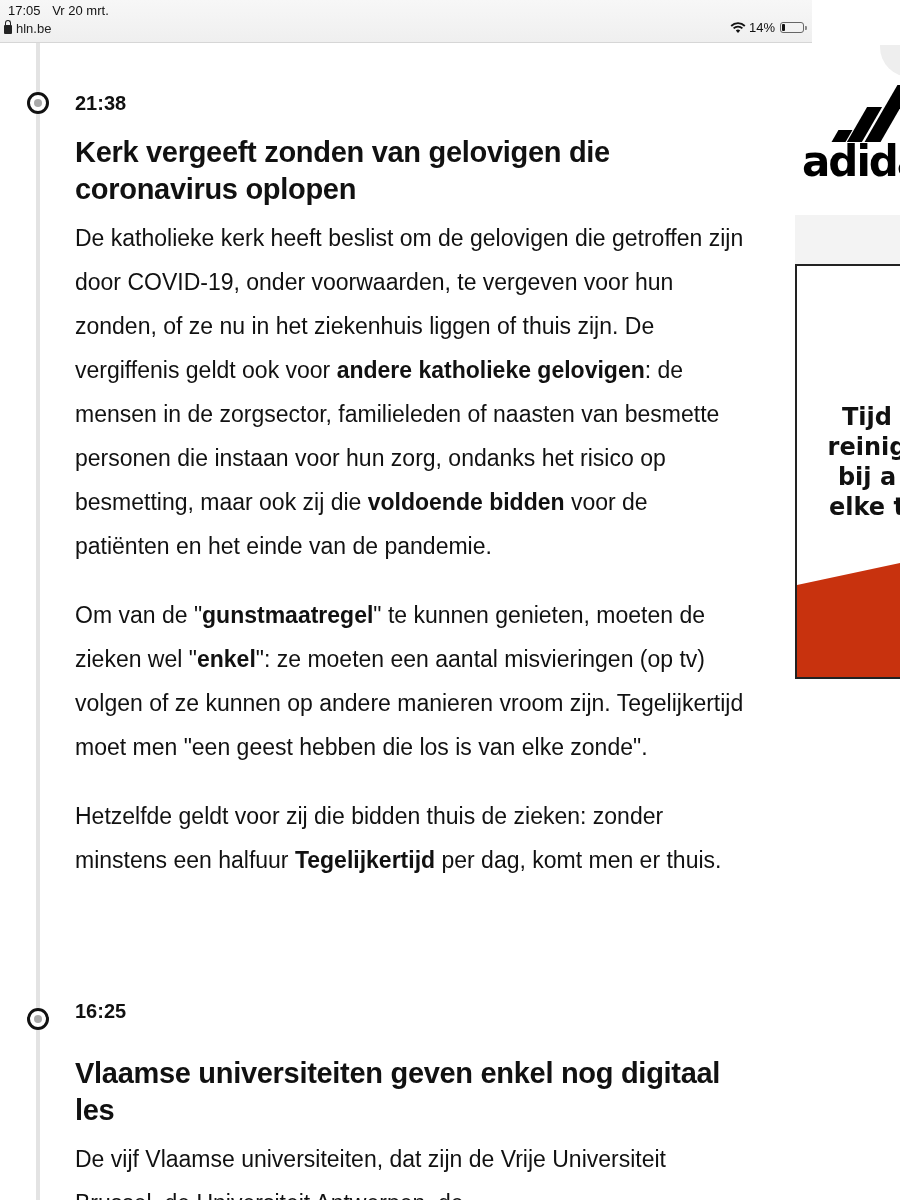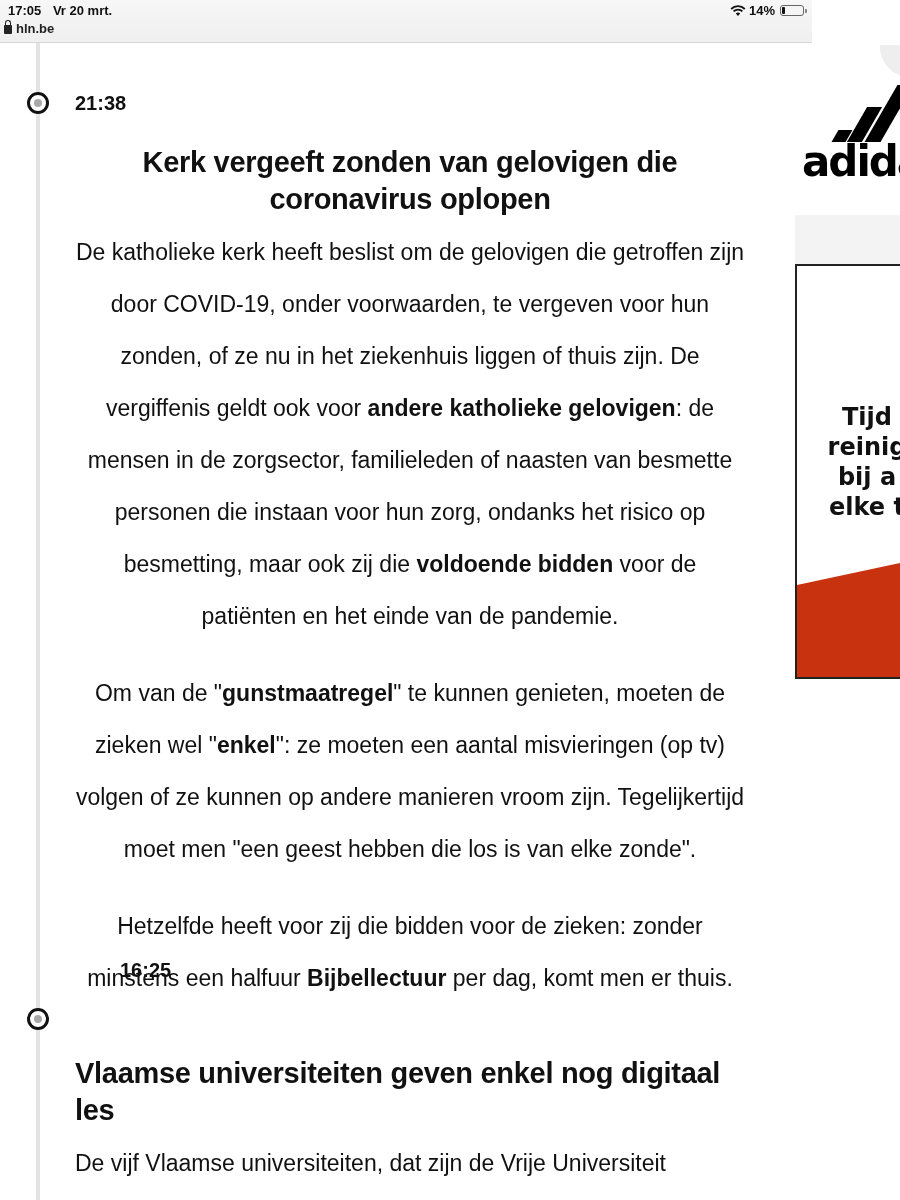--- a/index.html
+++ b/index.html
@@ -4,25 +4,24 @@
   <style>
     * { box-sizing: border-box; margin: 0; padding: 0; }
     html, body { width: 900px; height: 1200px; overflow: hidden; background: #ffffff; }
     body { font-family: "Liberation Sans", sans-serif; color: #111; position: relative; }
 
     
     .topbar {
       position: absolute; left: 0; top: 0; width: 812px; height: 43px;
       background: linear-gradient(#f7f7f7, #efefef);
       border-bottom: 1px solid #d6d6d6;
-      font-weight: bold;
     }
     .status-left { position: absolute; left: 8px; top: 3px; font-size: 13px; color: #111; }
     .status-left span { margin-right: 8px; }
-    .status-right { position: absolute; right: 8px; top: 3px; font-size: 13px; display: flex; align-items: center; gap: 3px; }
+    .status-right { position: absolute; right: 8px; top: 20px; font-size: 13px; display: flex; align-items: center; gap: 3px; }
     .wifi { width: 16px; height: 12px; display: inline-block; }
     .battery {
       width: 24px; height: 11px; border: 1px solid #666; border-radius: 3px; position: relative; margin-left: 2px;
     }
     .battery::after {
       content: ""; position: absolute; right: -4px; top: 3px; width: 2px; height: 4px; background: #888; border-radius: 0 1px 1px 0;
     }
     .battery-fill { position: absolute; left: 1px; top: 1px; width: 3px; height: 7px; background: #111; border-radius: 1px; }
     .urlbar { position: absolute; left: 4px; right: 0; top: 21px; text-align: left; font-size: 13px; color: #222; }
     .lock { display: inline-block; width: 8px; height: 9px; background: #222; border-radius: 1px; position: relative; top: 1px; margin-right: 4px; }
@@ -35,21 +34,21 @@
     .timeline-line { position: absolute; left: 36px; top: 43px; width: 4px; height: 1157px; background: #e3e3e3; }
     .dot {
       position: absolute; left: 27px; width: 22px; height: 22px; border-radius: 50%;
       border: 3px solid #111; background: #fff;
     }
     .dot::after { content: ""; position: absolute; left: 4px; top: 4px; width: 8px; height: 8px; border-radius: 50%; background: #a9a9a9; }
     .time { position: absolute; left: 75px; font-size: 20px; font-weight: bold; color: #111; }
 
     .article { position: absolute; left: 75px; width: 670px; }
     .headline { font-size: 29px; font-weight: bold; line-height: 37px; letter-spacing: -0.3px; color: #111; }
-    .para { font-size: 23px; line-height: 52px; color: #111; margin-top: 8px; }
+    .para { font-size: 23px; line-height: 44px; color: #111; margin-top: 8px; }
     .para + .para { margin-top: 25px; }
     .para b { font-weight: bold; }
 
     
     .ad-logo { position: absolute; left: 795px; top: 45px; width: 105px; height: 145px; background: #fff; overflow: hidden; }
     .ad-logo .glow { position: absolute; left: 85px; top: 0; width: 60px; height: 32px; border-radius: 0 0 30px 30px; background: #eeeeee; }
     .stripe { position: absolute; background: #000; transform: skewX(-30deg); }
     .adidas-text { position: absolute; left: 7px; top: 92px; font-size: 42px; font-weight: bold; letter-spacing: -2px; color: #000; font-family: "DejaVu Sans", sans-serif; }
     .ad-grey { position: absolute; left: 795px; top: 215px; width: 105px; height: 50px; background: #f3f3f3; }
     .ad-box {
@@ -80,29 +79,29 @@
   </div>
   <div class="urlbar">
     <span class="lock"></span><span>hln.be</span>
   </div>
 </div>
 
 <div class="timeline-line"></div>
 
 <div class="dot" style="top:92px;"></div>
 <div class="time" style="top:92px;">21:38</div>
-<div class="article" style="top:144px;text-align:center;">
+<div class="article" style="top:134px;">
   <h2 class="headline">Kerk vergeeft zonden van gelovigen die coronavirus oplopen</h2>
   <p class="para"><span>De katholieke kerk heeft beslist om de gelovigen die getroffen zijn door COVID-19, onder voorwaarden, te vergeven voor hun zonden, of ze nu in het ziekenhuis liggen of thuis zijn. De vergiffenis geldt ook voor </span><b>andere katholieke gelovigen</b><span>: de mensen in de zorgsector, familieleden of naasten van besmette personen die instaan voor hun zorg, ondanks het risico op besmetting, maar ook zij die </span><b>voldoende bidden</b><span> voor de patiënten en het einde van de pandemie.</span></p>
   <p class="para"><span>Om van de "</span><b>gunstmaatregel</b><span>" te kunnen genieten, moeten de zieken wel "</span><b>enkel</b><span>": ze moeten een aantal misvieringen (op tv) volgen of ze kunnen op andere manieren vroom zijn. Tegelijkertijd moet men "een geest hebben die los is van elke zonde".</span></p>
-  <p class="para"><span>Hetzelfde heeft voor zij die bidden voor de zieken: zonder minstens een halfuur </span><b>Bijbellectuur</b><span> per dag, komt men er thuis.</span></p>
+  <p class="para"><span>Hetzelfde geldt voor zij die bidden thuis de zieken: zonder minstens een halfuur </span><b>Tegelijkertijd</b><span> per dag, komt men er thuis.</span></p>
 </div>
 
 <div class="dot" style="top:1008px;"></div>
-<div class="time" style="top:959px;margin-left:45px;">16:25</div>
+<div class="time" style="top:1000px;">16:25</div>
 <div class="article" style="top:1055px;">
   <h2 class="headline">Vlaamse universiteiten geven enkel nog digitaal les</h2>
   <p class="para"><span>De vijf Vlaamse universiteiten, dat zijn de Vrije Universiteit Brussel, de Universiteit Antwerpen, de</span></p>
 </div>
 
 <div class="ad-logo">
   <div class="glow"></div>
   <div>
     <div class="stripe" style="left:40px; top:85px; width:14px; height:12px;"></div>
     <div class="stripe" style="left:62px; top:62px; width:15px; height:35px;"></div>

